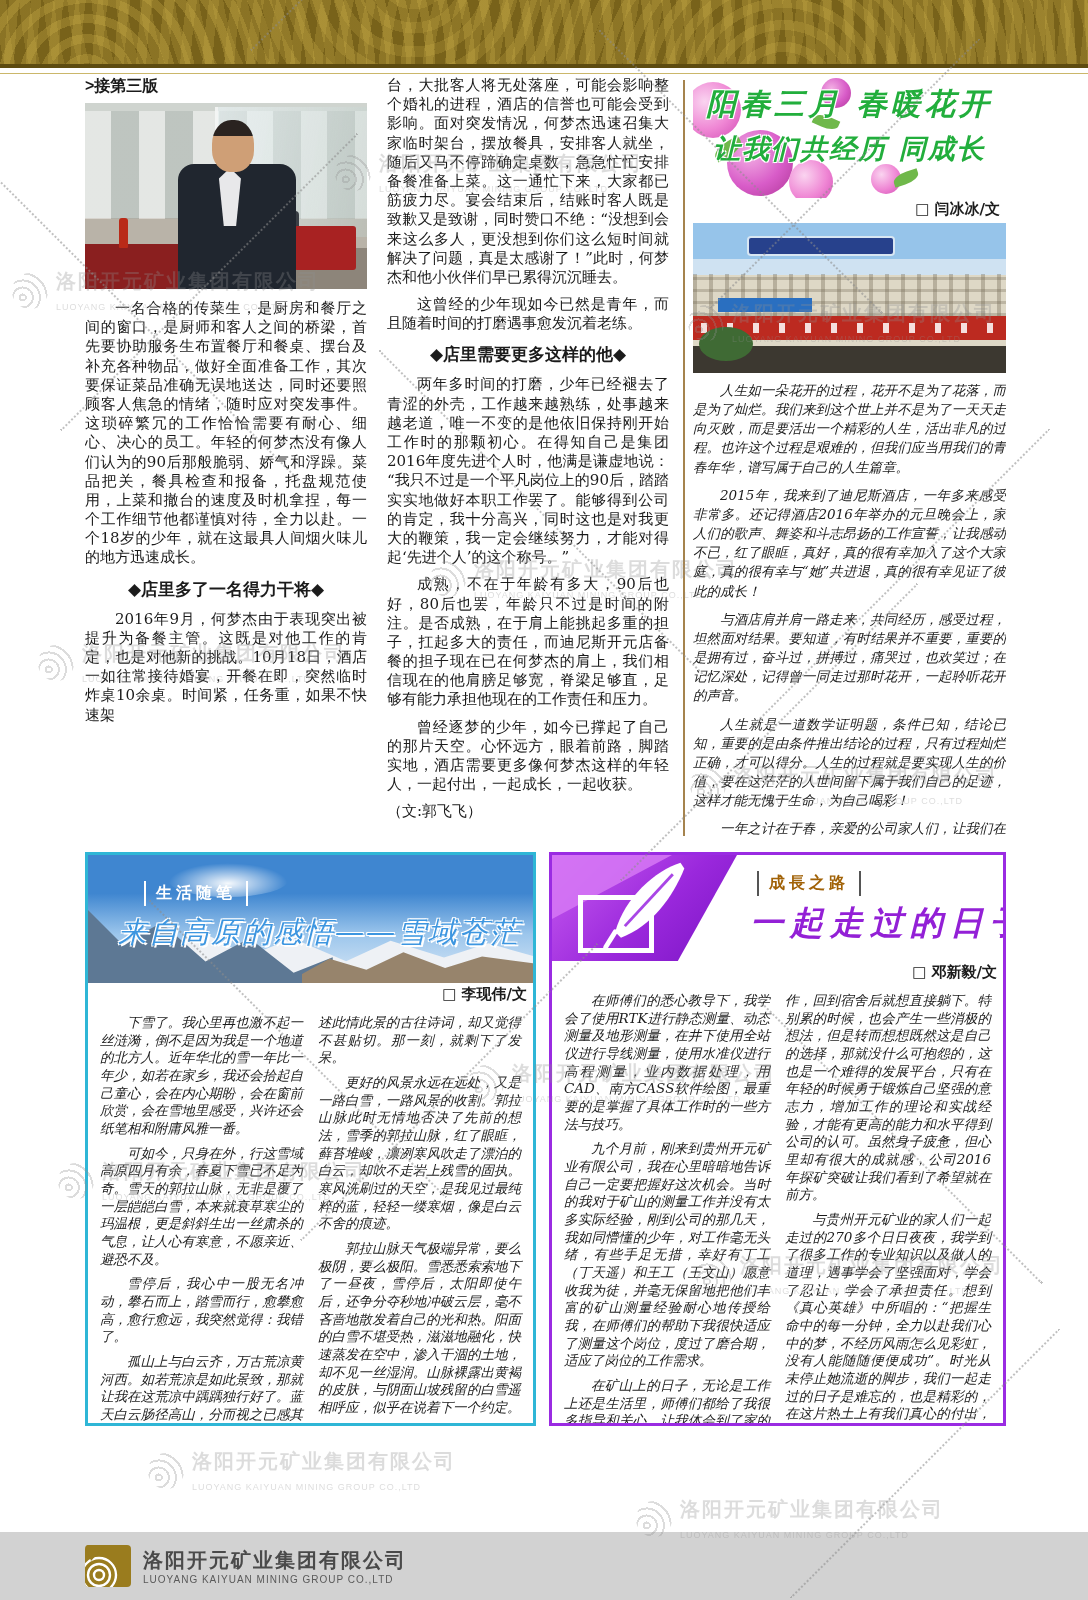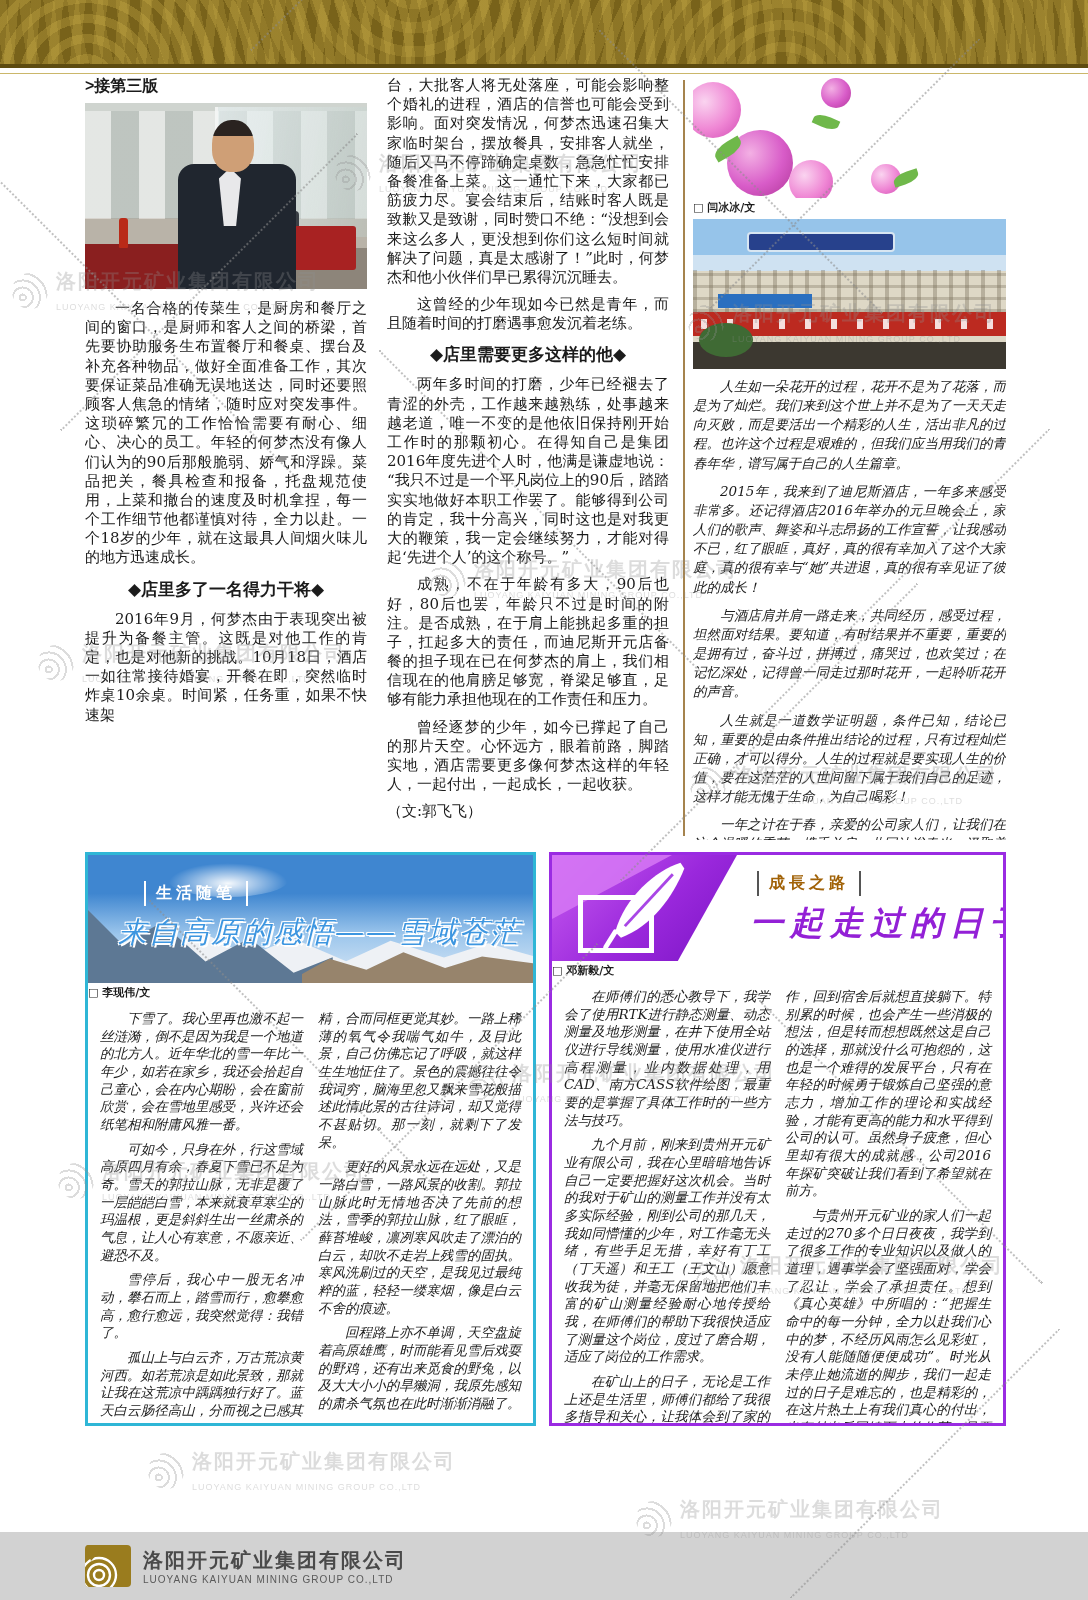--- a/index.html
+++ b/index.html
@@ -55,21 +55,21 @@
   
   .spring-banner{position:relative;width:100%;height:122px;overflow:hidden;background:#fff;}
   .flower{position:absolute;border-radius:50%;}
   .f-pink{background:radial-gradient(circle at 35% 35%,#fad4f0,#ef86d4 55%,#d14bb4);}
   .f-mag{background:radial-gradient(circle at 35% 35%,#f3b0e4,#d85cc8 55%,#b03698);}
   .leaf{position:absolute;background:#6fb84a;border-radius:60% 0 60% 0;}
   .spring-title{position:relative;text-align:center;font-weight:bold;font-style:italic;
      color:#22ae3c;text-shadow:1px 1px 0 #fff,-1px -1px 0 #fff,1px -1px 0 #fff,-1px 1px 0 #fff;}
   .spring-title .l1{font-size:30px;letter-spacing:4px;margin-top:8px;}
   .spring-title .l2{font-size:27px;letter-spacing:2px;margin-top:6px;}
-  .byline{font-size:11px;font-weight:bold;margin:2px 6px 4px 0;}
+  .byline{font-size:15px;font-weight:bold;text-align:right;margin:2px 6px 4px 0;}
   .photo-hotel{position:relative;width:100%;height:150px;margin:2px 0 8px;overflow:hidden;
      background:linear-gradient(180deg,#96c4ea 0 36px,#cfe2f2 36px 52px,#ded8c6 52px);}
   .photo-hotel .win{position:absolute;left:0;top:34%;width:100%;height:28%;
      background:repeating-linear-gradient(90deg,rgba(110,100,80,.35) 0 4px,rgba(0,0,0,0) 4px 16px),
                 repeating-linear-gradient(0deg,rgba(110,100,80,.3) 0 3px,rgba(0,0,0,0) 3px 12px);}
   .photo-hotel .roofsign{position:absolute;left:18%;top:10%;width:46%;height:16px;background:#27418c;
      border-radius:2px;box-shadow:0 0 0 2px #d8e6f2;}
   .photo-hotel .redsign{position:absolute;left:0;top:62%;width:100%;height:24px;background:#bc2a20;
      background-image:repeating-linear-gradient(90deg,rgba(255,255,255,.85) 0 6px,rgba(0,0,0,0) 6px 26px);
      background-size:100% 10px;background-position:8px center;background-repeat:no-repeat;}
@@ -169,20 +169,24 @@
       <div class="col-right">
         <div class="spring-banner">
           <div class="flower f-pink" style="left:-8px;top:6px;width:56px;height:56px;"></div>
           <div class="flower f-mag" style="left:34px;top:54px;width:66px;height:66px;"></div>
           <div class="flower f-pink" style="left:96px;top:84px;width:44px;height:44px;"></div>
           <div class="flower f-mag" style="left:128px;top:2px;width:30px;height:30px;"></div>
           <div class="flower f-pink" style="left:178px;top:88px;width:30px;height:30px;"></div>
           <div class="leaf" style="left:20px;top:66px;width:30px;height:14px;transform:rotate(-30deg);"></div>
           <div class="leaf" style="left:120px;top:40px;width:26px;height:12px;transform:rotate(24deg);"></div>
           <div class="leaf" style="left:200px;top:96px;width:26px;height:12px;transform:rotate(-18deg);"></div>
+          <div class="spring-title">
+            <div class="l1">阳春三月 春暖花开</div>
+            <div class="l2">让我们共经历 同成长</div>
+          </div>
         </div>
         <div class="byline">□ 闫冰冰/文</div>
         <div class="photo-hotel">
           <div class="roofsign"></div>
           <div class="win"></div>
           <div class="bluesign"></div>
           <div class="redsign"></div>
           <div class="base"></div>
           <div class="tree"></div>
         </div>
@@ -207,20 +211,21 @@
           <div class="sec-label">生活随笔</div>
           <div class="mtn-title">来自高原的感悟——雪域苍茫</div>
         </div>
         <div class="byline">□ 李现伟/文</div>
         <div class="essay-body essay1-body">
             <p class="para">下雪了。我心里再也激不起一丝涟漪，倒不是因为我是一个地道的北方人。近年华北的雪一年比一年少，如若在家乡，我还会拾起自己童心，会在内心期盼，会在窗前欣赏，会在雪地里感受，兴许还会纸笔相和附庸风雅一番。</p>
             <p class="para">可如今，只身在外，行这雪域高原四月有余，春夏下雪已不足为奇。雪天的郭拉山脉，无非是覆了一层皑皑白雪，本来就衰草寒尘的玛温根，更是斜斜生出一丝肃杀的气息，让人心有寒意，不愿亲近、避恐不及。</p>
             <p class="para">雪停后，我心中一股无名冲动，攀石而上，踏雪而行，愈攀愈高，愈行愈远，我突然觉得：我错了。</p>
             <p class="para">孤山上与白云齐，万古荒凉黄河西。如若荒凉是如此景致，那就让我在这荒凉中踽踽独行好了。蓝天白云肠径高山，分而视之已感其精，合而同框更觉其妙。一路上稀薄的氧气令我喘气如牛，及目此景，自己仿佛忘记了呼吸，就这样生生地怔住了。景色的震撼往往令我词穷，脑海里忽又飘来雪花般描述此情此景的古往诗词，却又觉得不甚贴切。那一刻，就剩下了发呆。</p>
             <p class="para">更好的风景永远在远处，又是一路白雪，一路风景的收割。郭拉山脉此时无情地否决了先前的想法，雪季的郭拉山脉，红了眼眶，藓苔堆峻，凛冽寒风吹走了漂泊的白云，却吹不走岩上残雪的固执。寒风洗刷过的天空，是我见过最纯粹的蓝，轻轻一缕寒烟，像是白云不舍的痕迹。</p>
+            <p class="para">郭拉山脉天气极端异常，要么极阴，要么极阳。雪悉悉索索地下了一昼夜，雪停后，太阳即使午后，还争分夺秒地冲破云层，毫不吝啬地散发着自己的光和热。阳面的白雪不堪受热，滋滋地融化，快速蒸发在空中，渗入干涸的土地，却不见一丝湿润。山脉裸露出黄褐的皮肤，与阴面山坡残留的白雪遥相呼应，似乎在说着下一个约定。</p>
             <p class="para">回程路上亦不单调，天空盘旋着高原雄鹰，时而能看见雪后戏耍的野鸡，还有出来觅食的野兔，以及大大小小的旱獭洞，我原先感知的肃杀气氛也在此时渐渐消融了。</p>
           </div>
       </div>
 
       <div class="box box-purple">
         <div class="pur-banner">
           <div class="poly"></div>
           <div class="tri"></div>
           <div class="frame"></div>
           <svg class="quill" viewBox="0 0 100 100">

